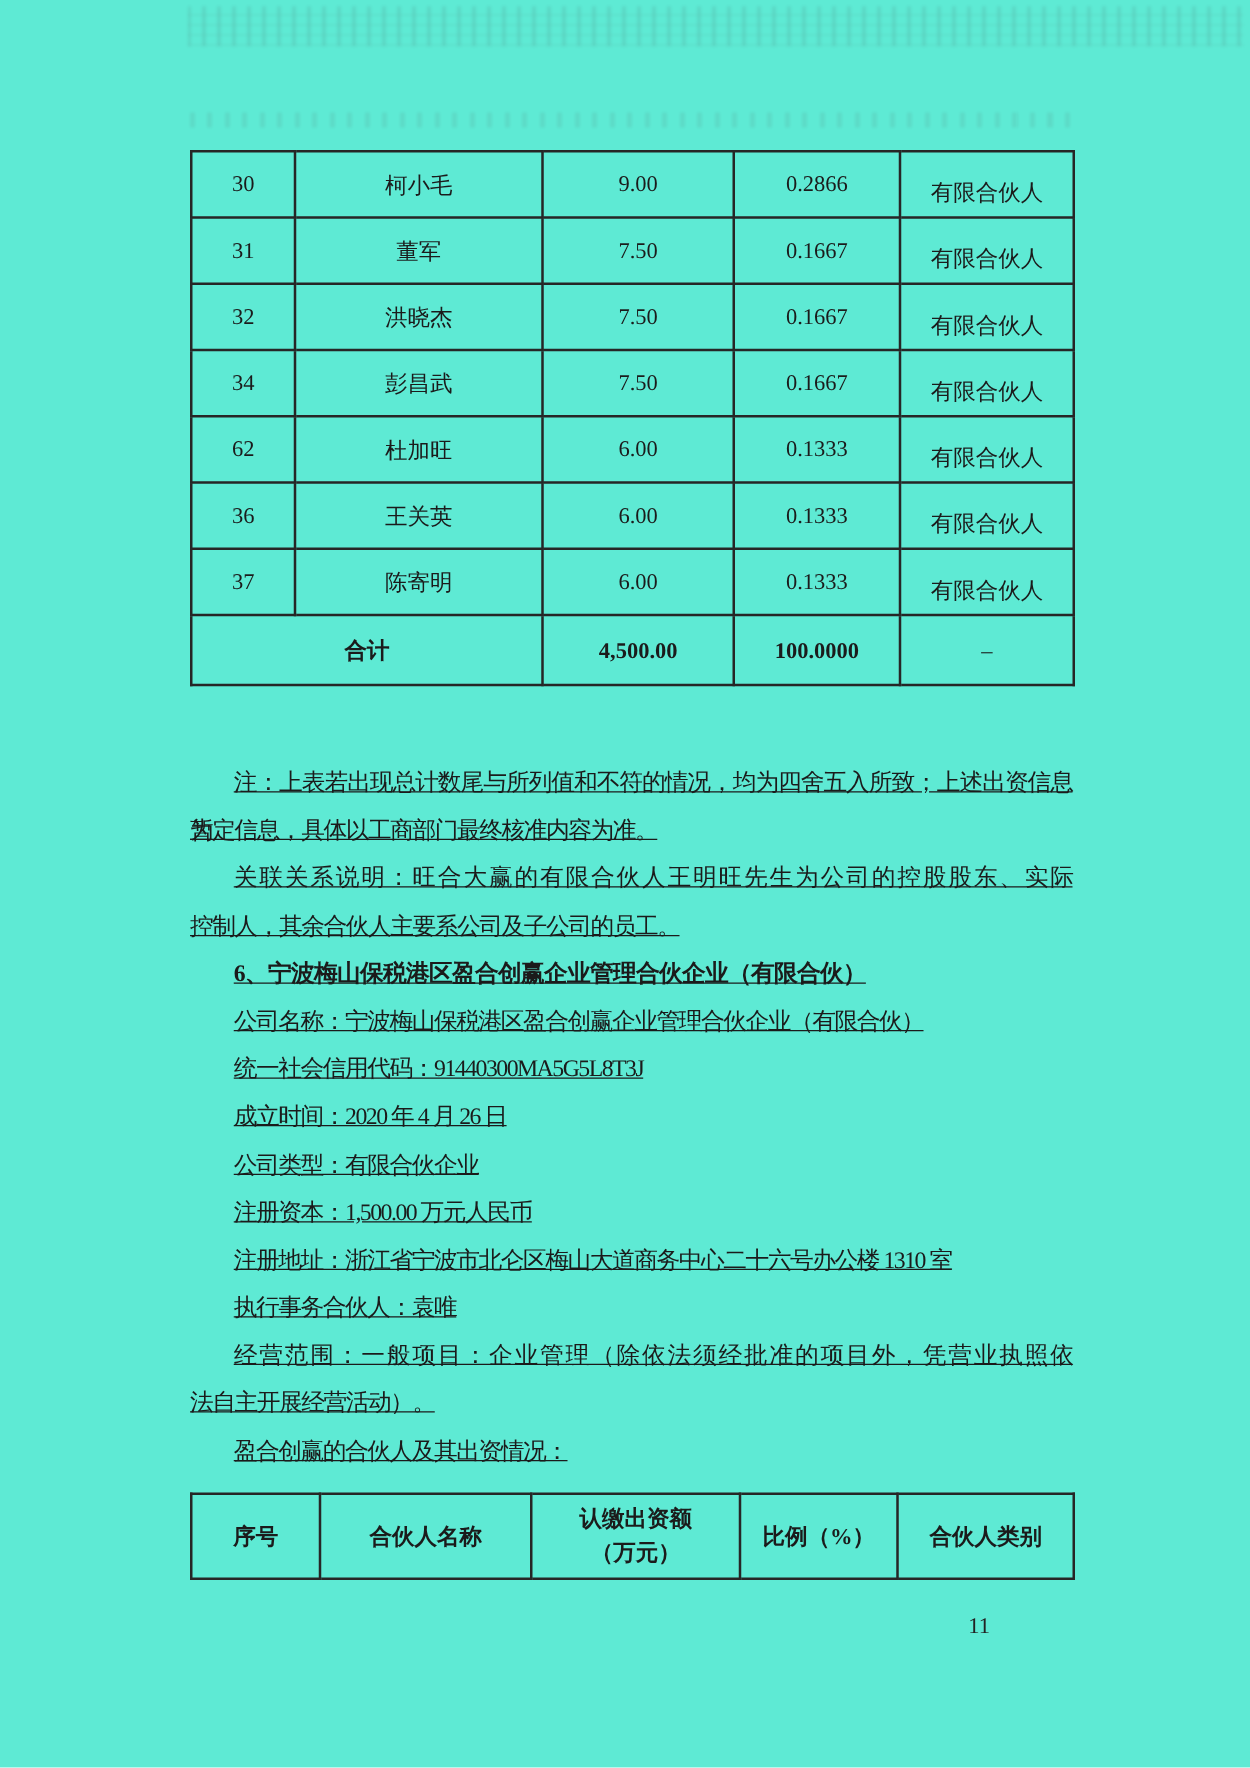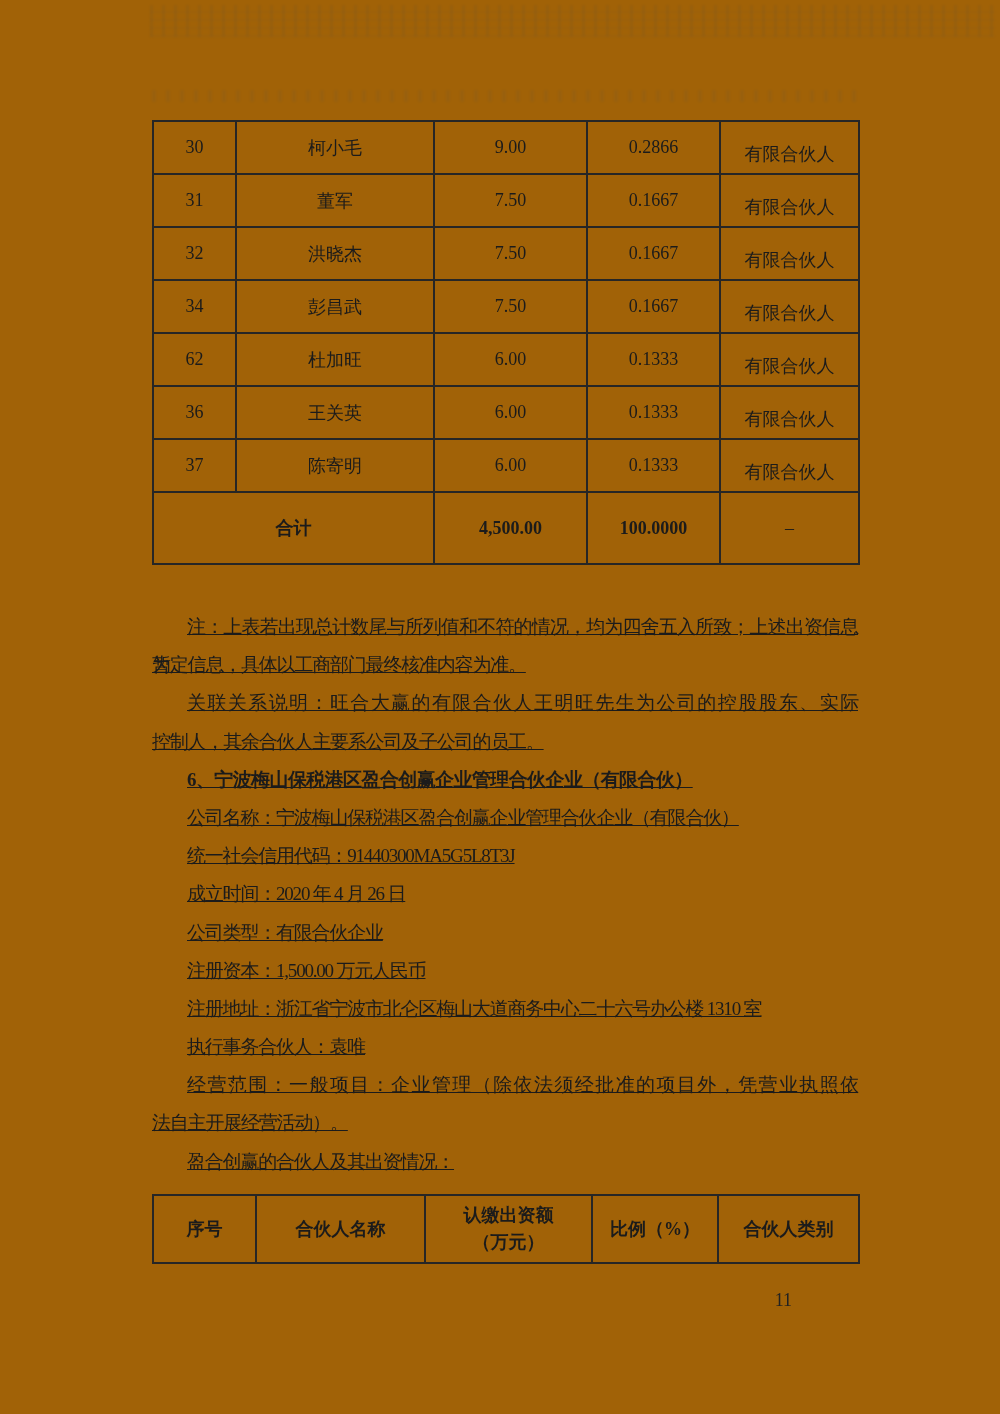--- a/index.html
+++ b/index.html
@@ -1,19 +1,19 @@
 <!DOCTYPE html>
 <html><head>
 <meta charset="utf-8">
 <style>
   html,body { margin:0; padding:0; background:#ffffff; }
   .page {
     position:relative;
     width:1000px; height:1414px;
-    background:#a16207;
+    background:#5eead4;
     font-family:"Liberation Serif","DejaVu Serif",serif;
     color:#1b1b1b;
     overflow:hidden;
   }
 
   
   .noise-a {
     position:absolute; left:150px; top:5px; width:845px; height:32px;
     background:
       repeating-linear-gradient(90deg, rgba(70,70,70,.20) 0 3px, rgba(0,0,0,0) 3px 12px),
@@ -29,21 +29,21 @@
   table { border-collapse:collapse; table-layout:fixed; }
   td, th {
     border:2px solid #262626;
     text-align:center; vertical-align:middle;
     font-size:18px; font-weight:normal;
     padding:0; overflow:hidden;
   }
 
   .t1 { position:absolute; left:152px; top:120px; width:706px; }
   .t1 tr.dr  { height:53px; }
-  .t1 tr.sum { height:72px; }
+  .t1 tr.sum { height:56px; }
   .t1 .b { font-weight:bold; }
   .low { display:inline-block; transform:translateY(6px); }
 
   .t2 { position:absolute; left:152px; top:1194px; width:706px; }
   .t2 tr { height:68px; }
   .t2 th { font-weight:bold; }
   .pre { white-space:pre-line; line-height:1.5; }
 
   .body-text {
     position:absolute; left:152px; top:608px; width:706px;

